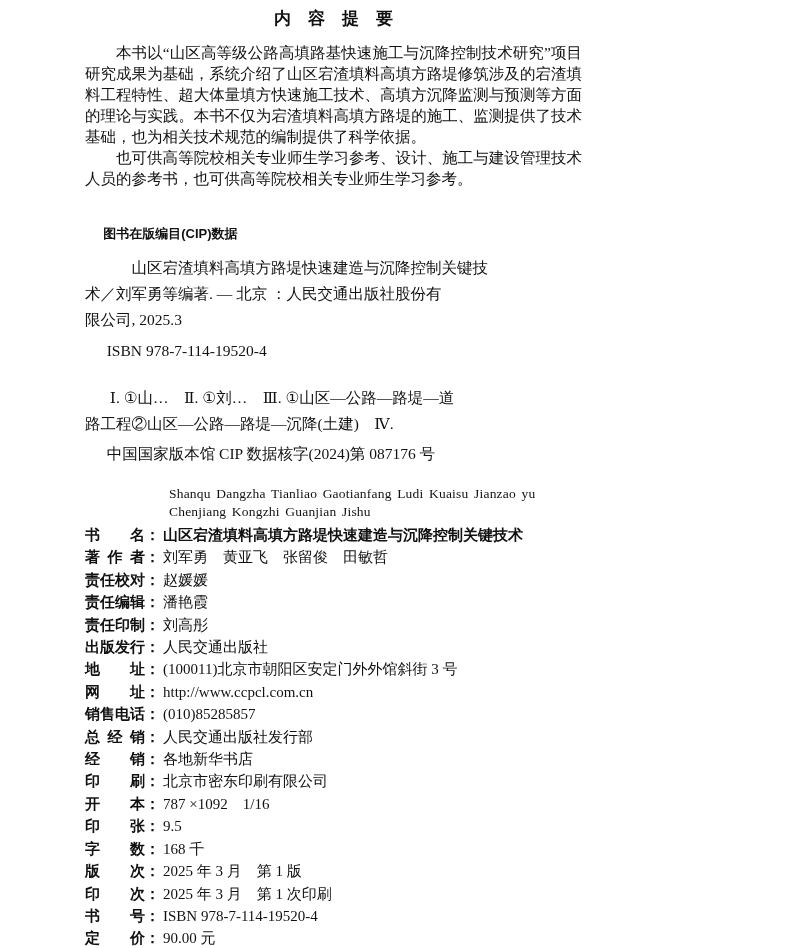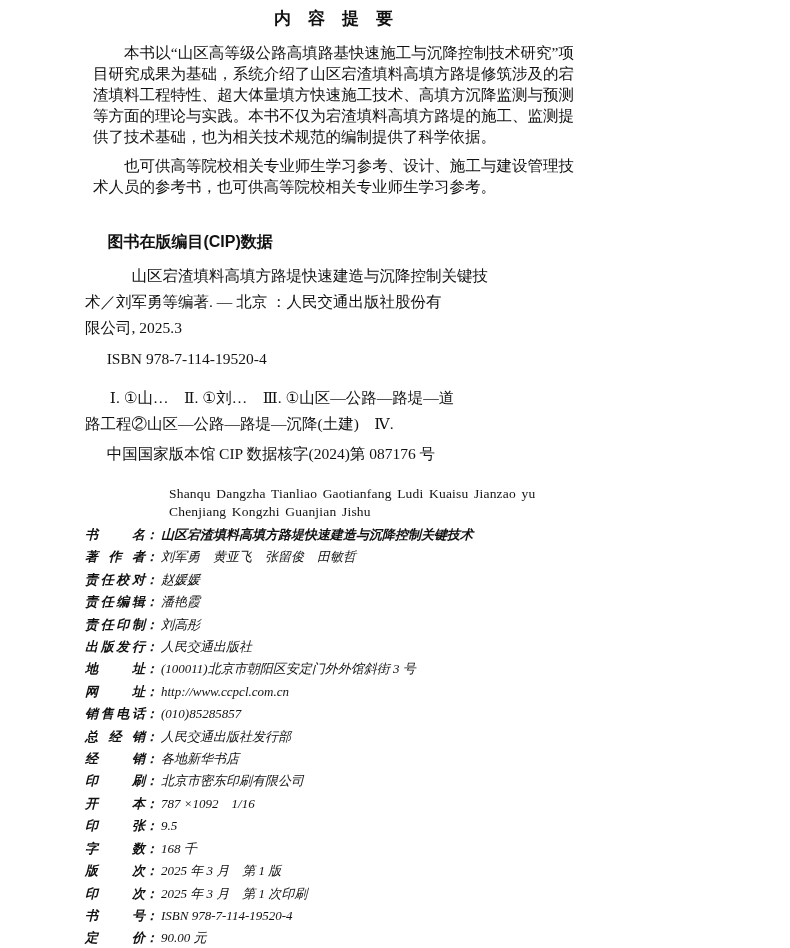--- a/index.html
+++ b/index.html
@@ -24,48 +24,48 @@
   
   .summary-title {
     text-align: center;
     font-family: "Liberation Sans", "DejaVu Sans", sans-serif;
     font-weight: bold;
     font-size: 17px;
     line-height: 22px;
     margin: 0 0 12px 0;
   }
   .para {
-    margin: 8px;
+    margin: 0;
     text-align: justify;
     text-indent: 2em;
     line-height: 21px;
   }
 
   
   .cip-section { margin-top: 34px; }
   .cip-heading {
     font-family: "Liberation Sans", "DejaVu Sans", sans-serif;
     font-weight: bold;
-    font-size: 16px;
+    font-size: 13px;
     line-height: 22px;
     margin: 0 0 10px 0;
     text-indent: 1.4em;
   }
   .cip-body p, .cip-class p {
     margin: 0;
     line-height: 26px;
   }
   .cip-body p:first-of-type { text-indent: 3em; }
   .cip-isbn {
     margin: 0;
     margin-top: 5px;
     line-height: 26px;
     text-indent: 1.4em;
   }
-  .cip-class { margin-top: 13px; }
+  .cip-class { margin-top: 21px; }
   .cip-class p:first-of-type { text-indent: 1.6em; }
   .cip-record {
     margin: 0;
     margin-top: 4px;
     line-height: 26px;
     text-indent: 1.4em;
   }
 
   
   .pinyin {
@@ -75,22 +75,21 @@
     line-height: 18px;
     letter-spacing: 0.2px;
     word-spacing: 2px;
   }
 
   
   .colophon { margin-top: 3px; }
   .field-row {
     line-height: 22.4px;
     white-space: nowrap;
-    font-size: 13px;
-    font-style: italic;
+    font-size: 15px;
   }
   .field-label {
     display: inline-block;
     width: 60px;
     text-align: justify;
     text-align-last: justify;
     -moz-text-align-last: justify;
     font-family: "Liberation Sans", "DejaVu Sans", sans-serif;
     font-weight: bold;
     vertical-align: bottom;

